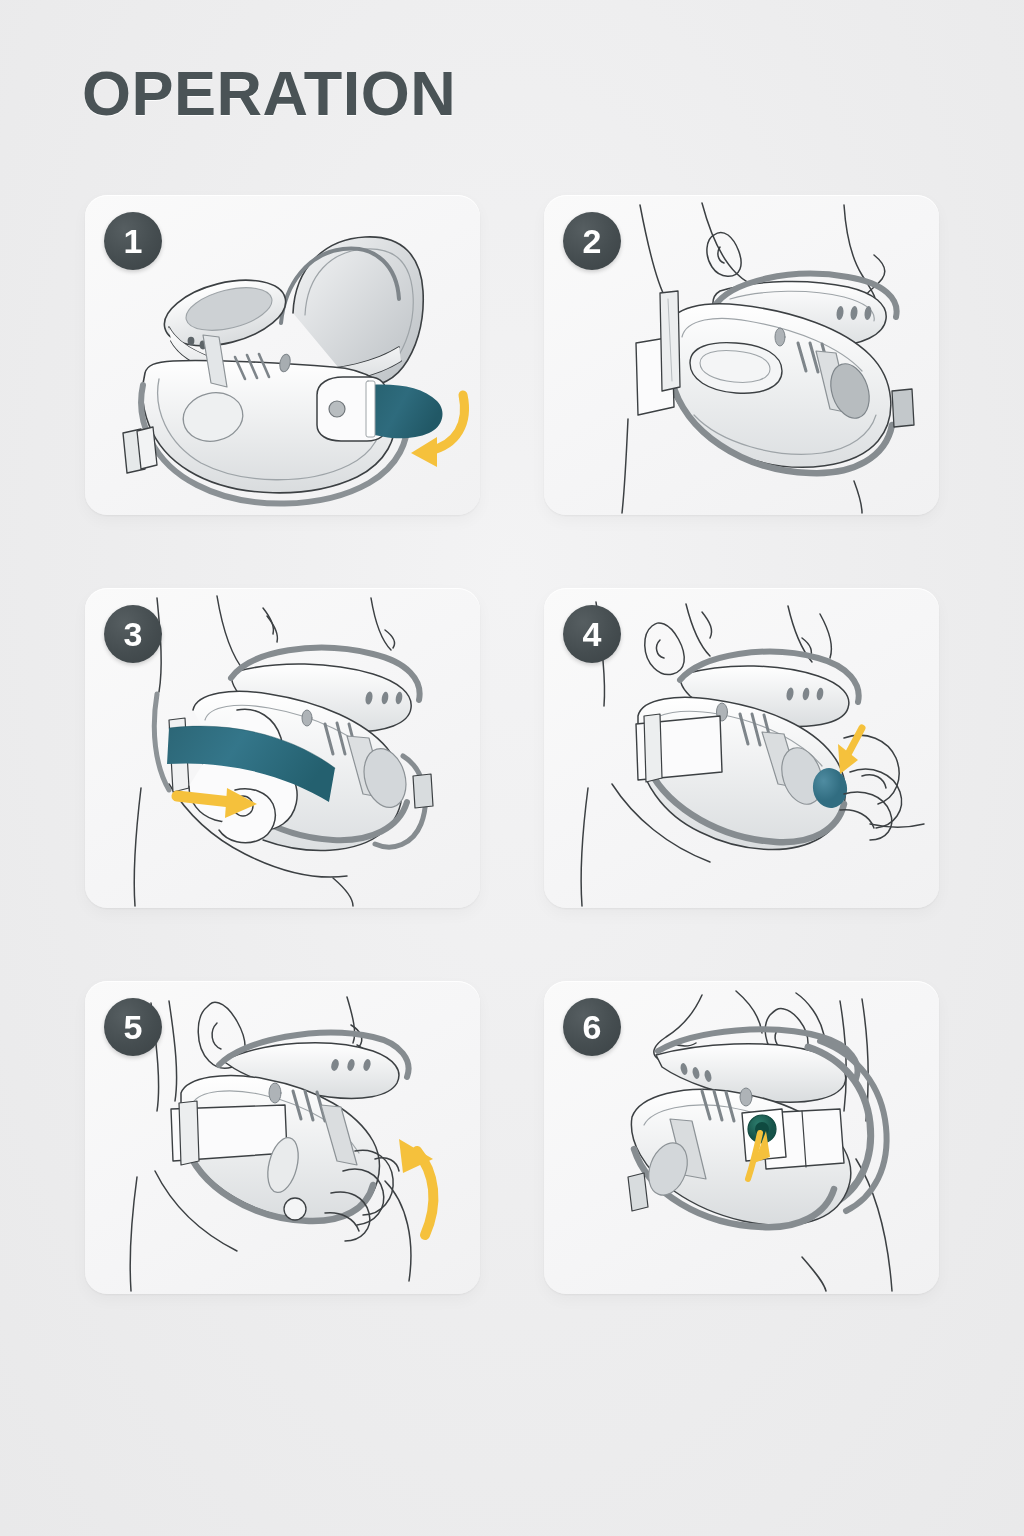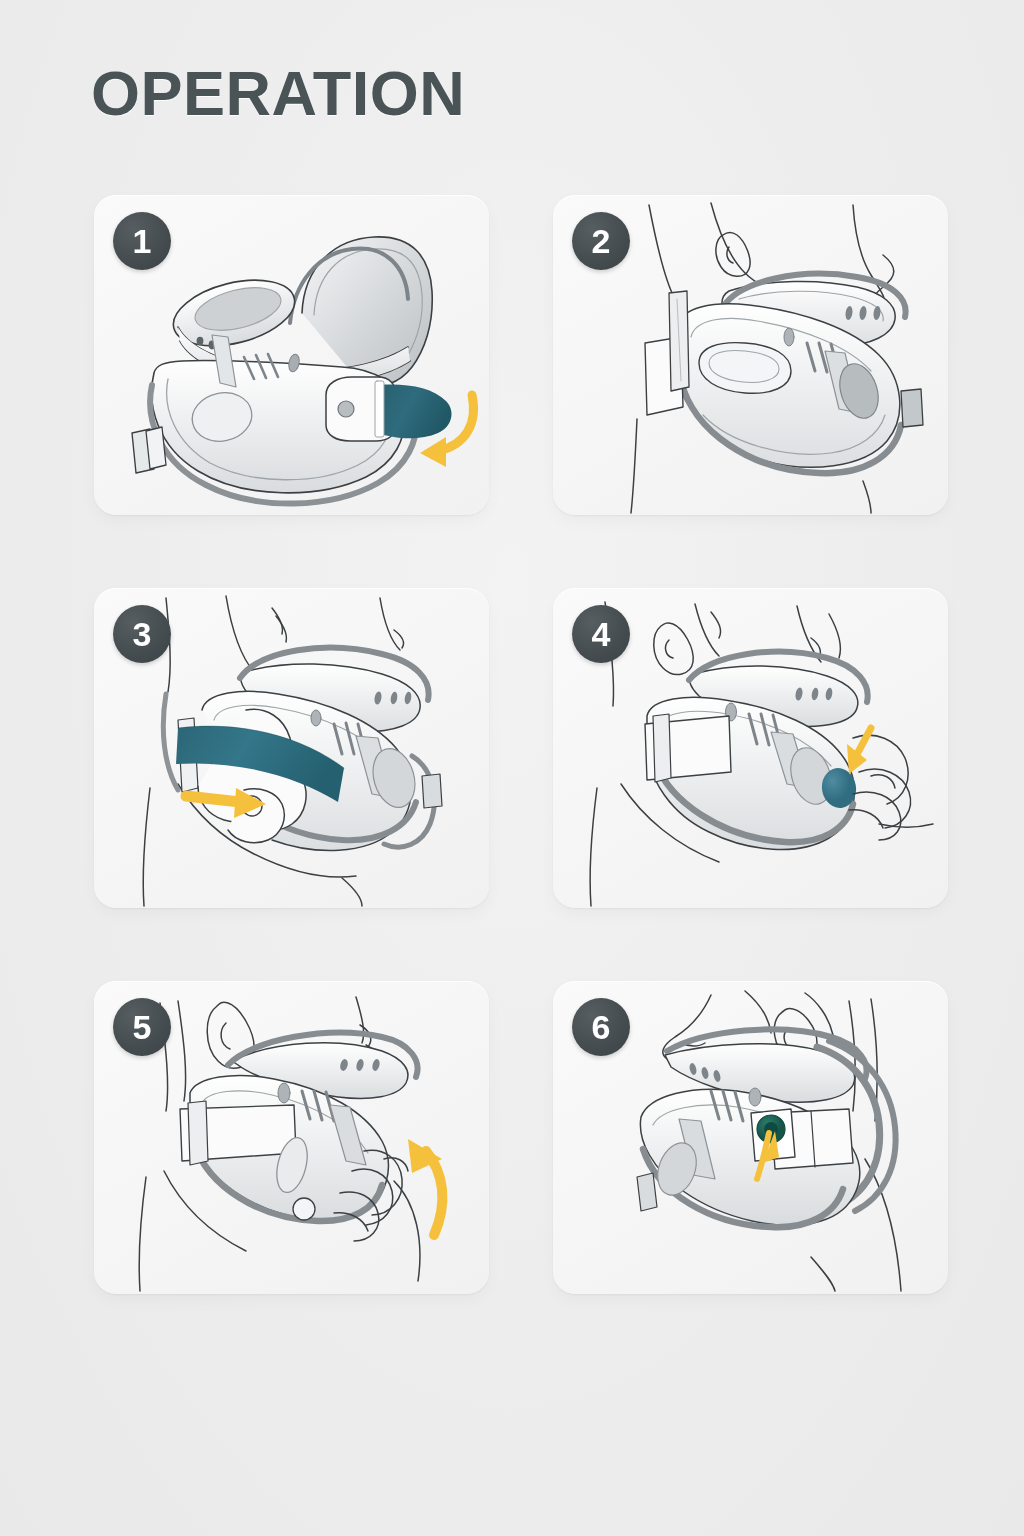--- a/index.html
+++ b/index.html
@@ -5,21 +5,21 @@
 <style>
   html,body{margin:0;padding:0;}
   body{
     width:1024px;height:1536px;
     background:
       radial-gradient(ellipse at 50% 38%, #f3f3f4 0%, #ededee 55%, #e9e9ea 100%);
     font-family:"Liberation Sans", sans-serif;
     overflow:hidden;
     position:relative;
   }
-  .page{position:relative;width:884px;height:1536px;margin-left:9px;}
+  .page{position:relative;width:884px;height:1536px;}
 
   
   .title{
     position:absolute;
     left:82px; top:62px;
     font-size:63px;
     font-weight:bold;
     letter-spacing:0.5px;
     color:#4a5356;
     line-height:1;

